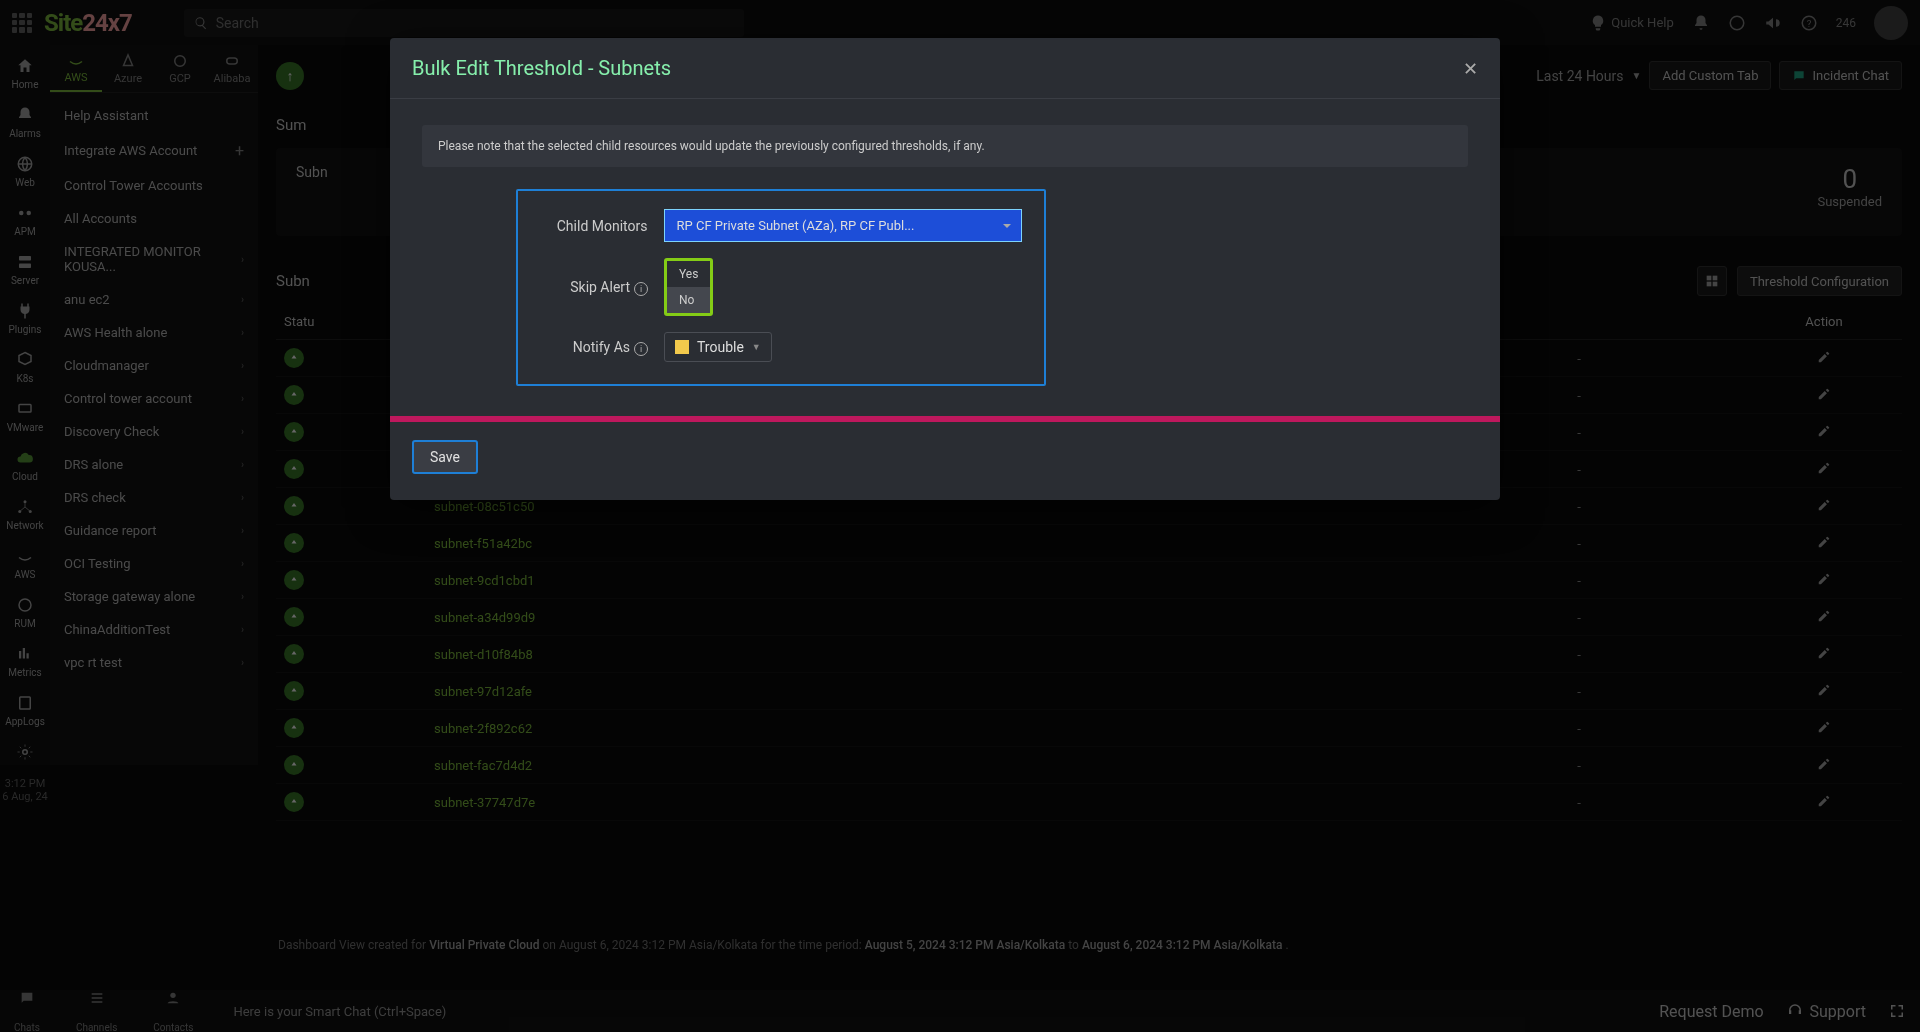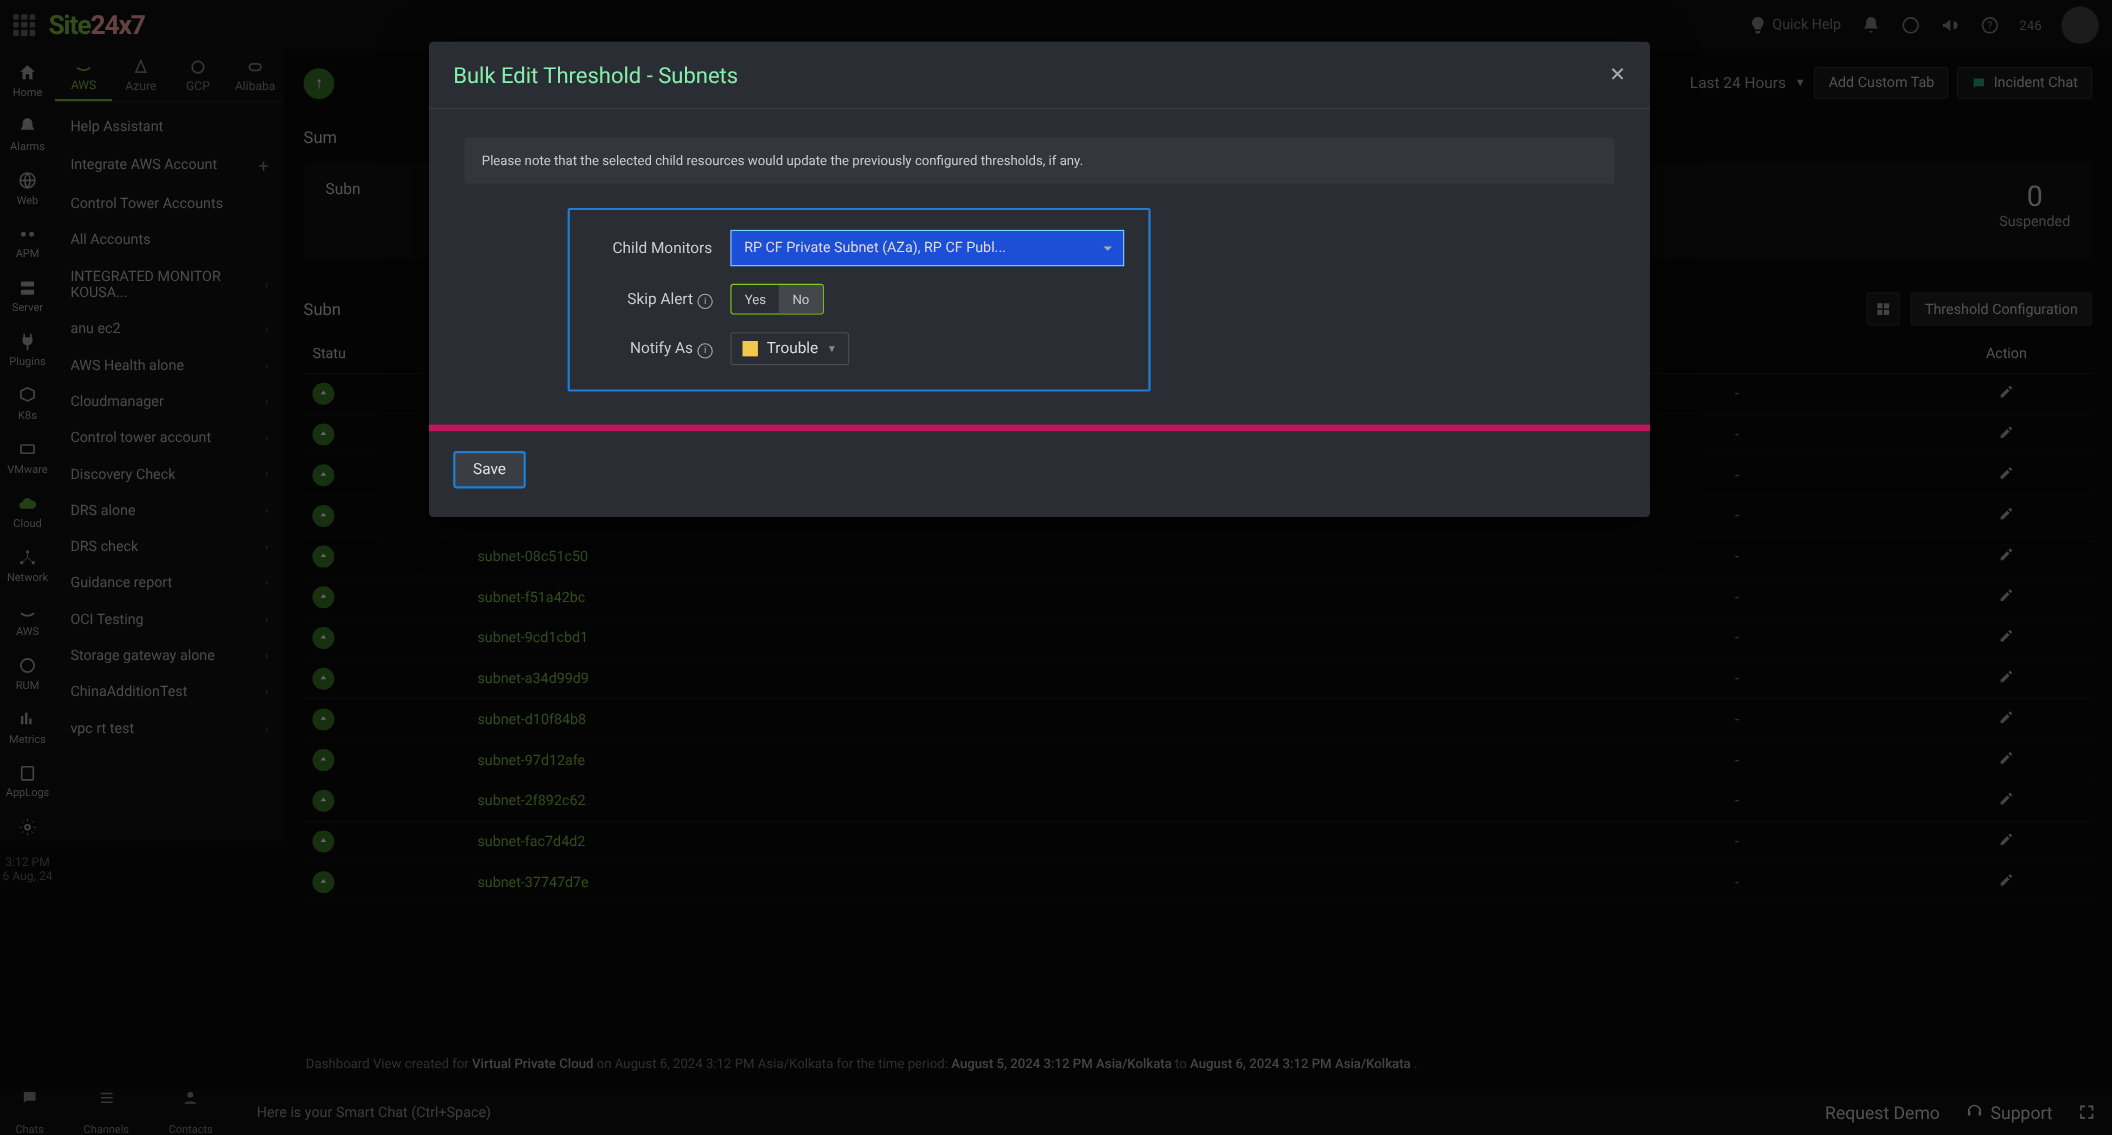--- a/index.html
+++ b/index.html
@@ -64,21 +64,21 @@
 .table-head { display:flex; padding:10px 8px; border-bottom:1px solid #222; font-size:13px; color:#ccc; margin-top:8px; }
 .col-status { width:150px; }
 .col-name { flex:1; }
 .col-mid { width:350px; text-align:center; }
 .col-action { width:140px; text-align:center; }
 .row { display:flex; padding:8px 8px; align-items:center; font-size:13px; border-bottom:1px solid #161616; }
 .row .dot { width:20px; height:20px; border-radius:50%; background:#3a7a2a; display:flex; align-items:center; justify-content:center; }
 .row .dot svg { width:10px; height:10px; fill:#fff; }
 .row .subnet { color:#7fbf3f; }
 .row .edit svg { width:14px; height:14px; fill:#aaa; cursor:pointer; }
-.footer-note { position:absolute; bottom:16px; left:20px; right:20px; font-size:12px; color:#777; }
+.footer-note { position:absolute; bottom:38px; left:20px; right:20px; font-size:12px; color:#777; }
 .footer-note b { color:#aaa; font-weight:500; }
 
 
 .bottombar { position:absolute; bottom:0; left:0; right:0; height:42px; background:#111; display:flex; align-items:center; padding:0 14px; z-index:1; }
 .bb-left { display:flex; gap:36px; align-items:center; }
 .bb-item { display:flex; flex-direction:column; align-items:center; font-size:10px; color:#888; cursor:pointer;gap:16px; }
 .bb-item svg { width:16px; height:16px; fill:#888; }
 .bb-smart { margin-left:40px; font-size:13px; color:#999; }
 .bb-right { margin-left:auto; display:flex; gap:22px; align-items:center; font-size:16px; color:#ccc; }
 .bb-right .itm { display:flex; align-items:center; gap:6px; cursor:pointer; }
@@ -94,21 +94,21 @@
 .modal-close { margin-left:auto; cursor:pointer; color:#aaa; font-size:18px; }
 .modal-body { padding:26px 32px 30px; }
 .note { background:#33363d; border-radius:3px; padding:14px 16px; font-size:12px; color:#ccc; margin-bottom:22px; }
 .form-box { border:2px solid #1e7fd6; border-radius:2px; padding:18px 22px 22px; width:530px; margin-left:94px; }
 .frow { display:flex; align-items:center; margin-bottom:16px; }
 .frow:last-child { margin-bottom:0; }
 .flabel { width:124px; text-align:right; padding-right:16px; font-size:14px; color:#ccc; }
 .info-ic { display:inline-flex; width:14px; height:14px; border:1px solid #aaa; border-radius:50%; align-items:center; justify-content:center; font-size:9px; margin-left:4px; color:#aaa; }
 .select { background:#1d4ed8; border:1px solid #7dd3fc; border-radius:0; padding:8px 28px 8px 12px; font-size:13px; color:#ddd; width:360px; position:relative; cursor:pointer; }
 .select::after { content:""; position:absolute; right:10px; top:50%; border:4px solid transparent; border-top-color:#aaa; transform:translateY(-2px); }
-.toggle { display:flex; border:1px solid #84cc16; border-radius:3px; overflow:hidden; }
+.toggle { display:flex; border:3px solid #84cc16; border-radius:3px; overflow:hidden;flex-direction:column; }
 .toggle span { padding:6px 12px; font-size:12px; color:#ccc; cursor:pointer; }
 .toggle span.active { background:#44474e; }
 .notify { display:flex; align-items:center; gap:8px; border:1px solid #4a4d54; border-radius:3px; padding:6px 10px; cursor:pointer; }
 .sq { width:14px; height:14px; background:#f2c94c; }
 .notify .txt { font-size:14px; color:#ddd; }
 .notify .dd { font-size:9px; color:#888; }
 .modal-foot { padding:18px 22px 26px; border-top:6px solid #be185d; }
 .save-btn { border:2px solid #1e7fd6; background:#3a3d44; color:#e0e0e0; font-size:14px; padding:7px 16px; border-radius:3px; cursor:pointer; }
 </style>
 </head>
@@ -121,20 +121,26 @@
       <span></span>
       <span></span>
       <span></span>
       <span></span>
       <span></span>
       <span></span>
       <span></span>
   </div>
   <div class="logo">
     <em>Site</em><b>24x7</b>
+  </div>
+  <div class="search-wrap">
+    <svg viewBox="0 0 24 24">
+        <path d="M10 2a8 8 0 015.3 13.9l5.4 5.4-1.4 1.4-5.4-5.4A8 8 0 1110 2zm0 2a6 6 0 100 12 6 6 0 000-12z"></path>
+      </svg>
+    <input placeholder="Search" style="">
   </div>
   <div class="top-right">
     <div class="qh">
       <svg viewBox="0 0 24 24">
           <path d="M12 2a7 7 0 00-4 12.7V17h8v-2.3A7 7 0 0012 2zm-3 17h6v1a2 2 0 01-2 2h-2a2 2 0 01-2-2v-1z"></path>
         </svg>
       <span>Quick Help</span>
     </div>
     <svg viewBox="0 0 24 24">
         <path d="M12 2a6 6 0 00-6 6v4l-2 3v1h16v-1l-2-3V8a6 6 0 00-6-6zm-2 17a2 2 0 004 0h-4z"></path>

